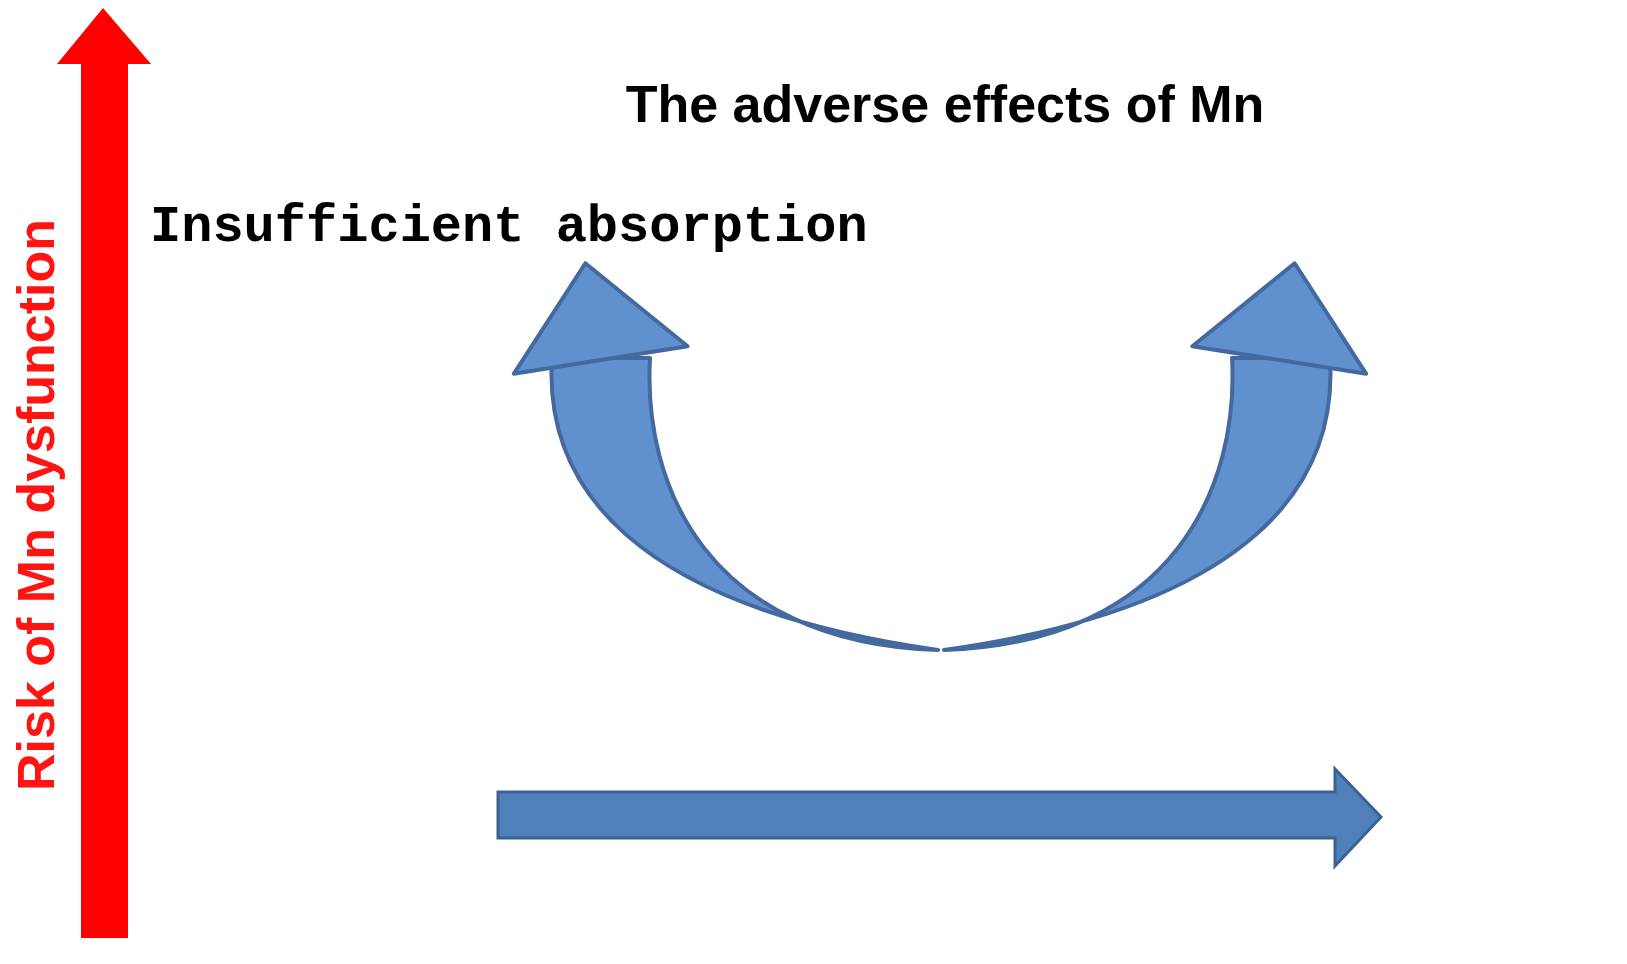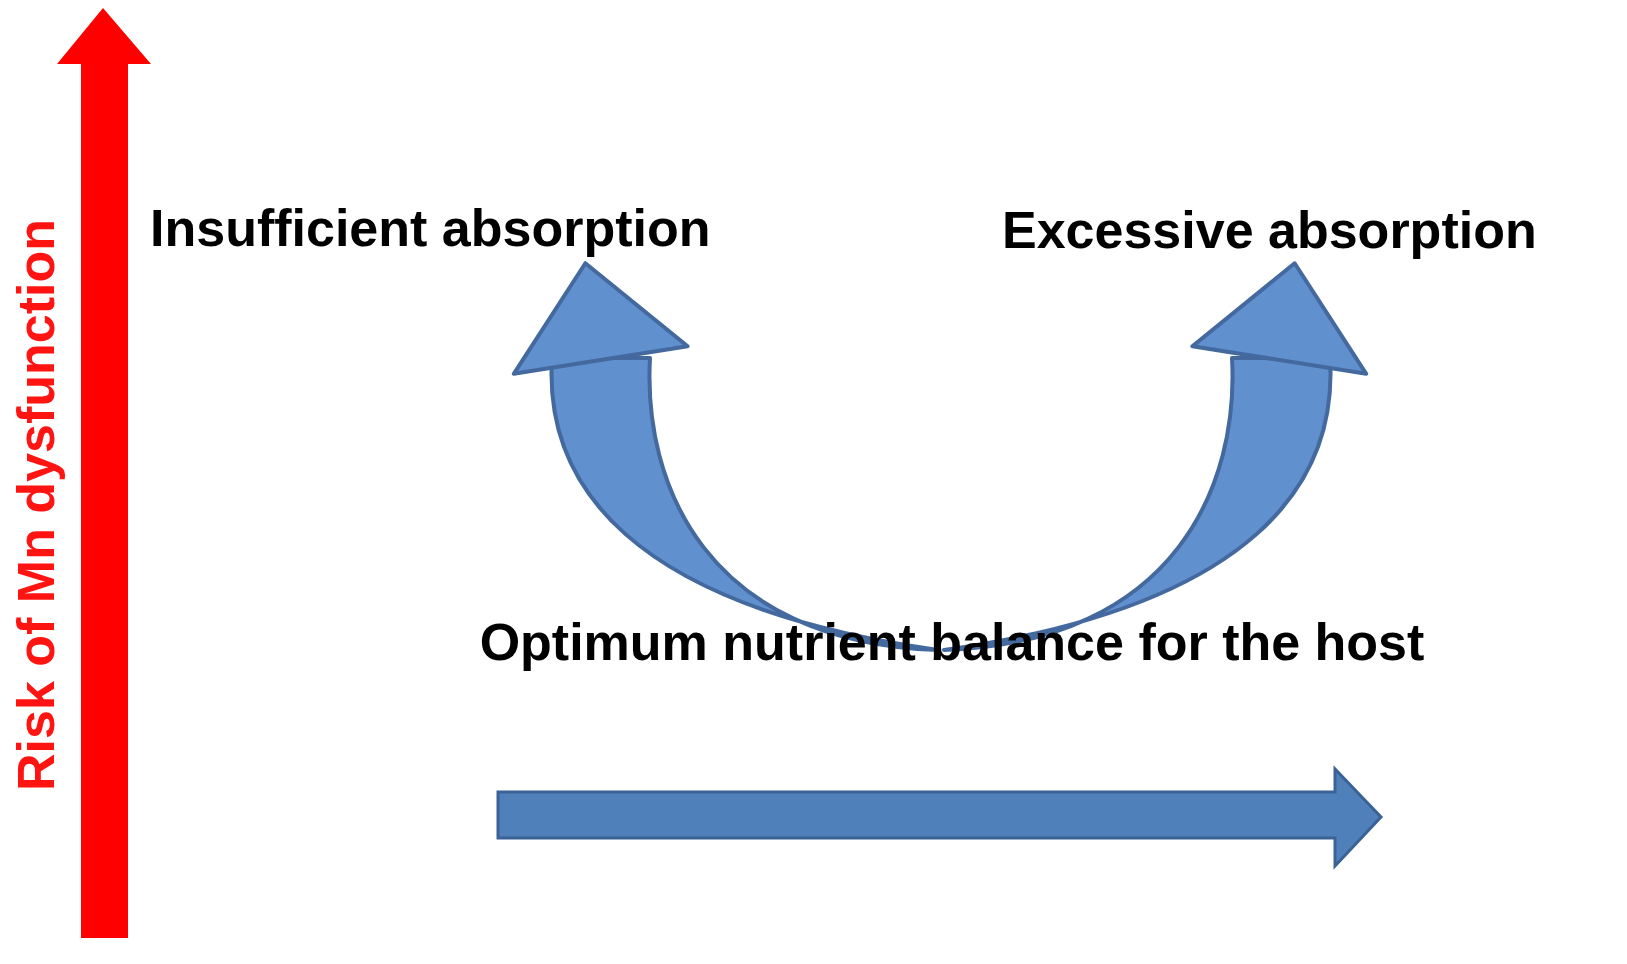--- a/index.html
+++ b/index.html
@@ -59,21 +59,20 @@
 
     <path class="curve-part" transform="rotate(-9 601 362)" d="M 601,262 L 513,360 L 689,360 Z" fill="#6090ce"></path>
 
     <path class="curve-part" transform="rotate(9 1279 362)" d="M 1279,262 L 1191,360 L 1367,360 Z" fill="#6090ce"></path>
 
     <path class="harrow-part" d="M 498,792 L 1335,792 L 1335,769 L 1381,817 L 1335,866 L 1335,838 L 498,838 Z" fill="#4f80ba"></path>
   </svg>
 
   <div class="risk-label">Risk of Mn dysfunction</div>
 
+  <div class="label centered" style="left: 420px; top: 74px; width: 1050px;">The adverse effects of Mn</div>
 
-  <div class="label" style="left: 150px; top: 198px;">Insufficient absorption</div>
+  <div class="label" style="left: 150px; top: 198px; font-family: Liberation Mono, monospace;">Insufficient absorption</div>
 
-  <div class="label" style="left: 1002px; top: 200px;">Excessive absorption</div>
 
-  <div class="label centered" style="left: 427px; top: 612px; width: 1050px;">Optimum nutrient balance for the host</div>
 
 
 </div>
 
 </body></html>

